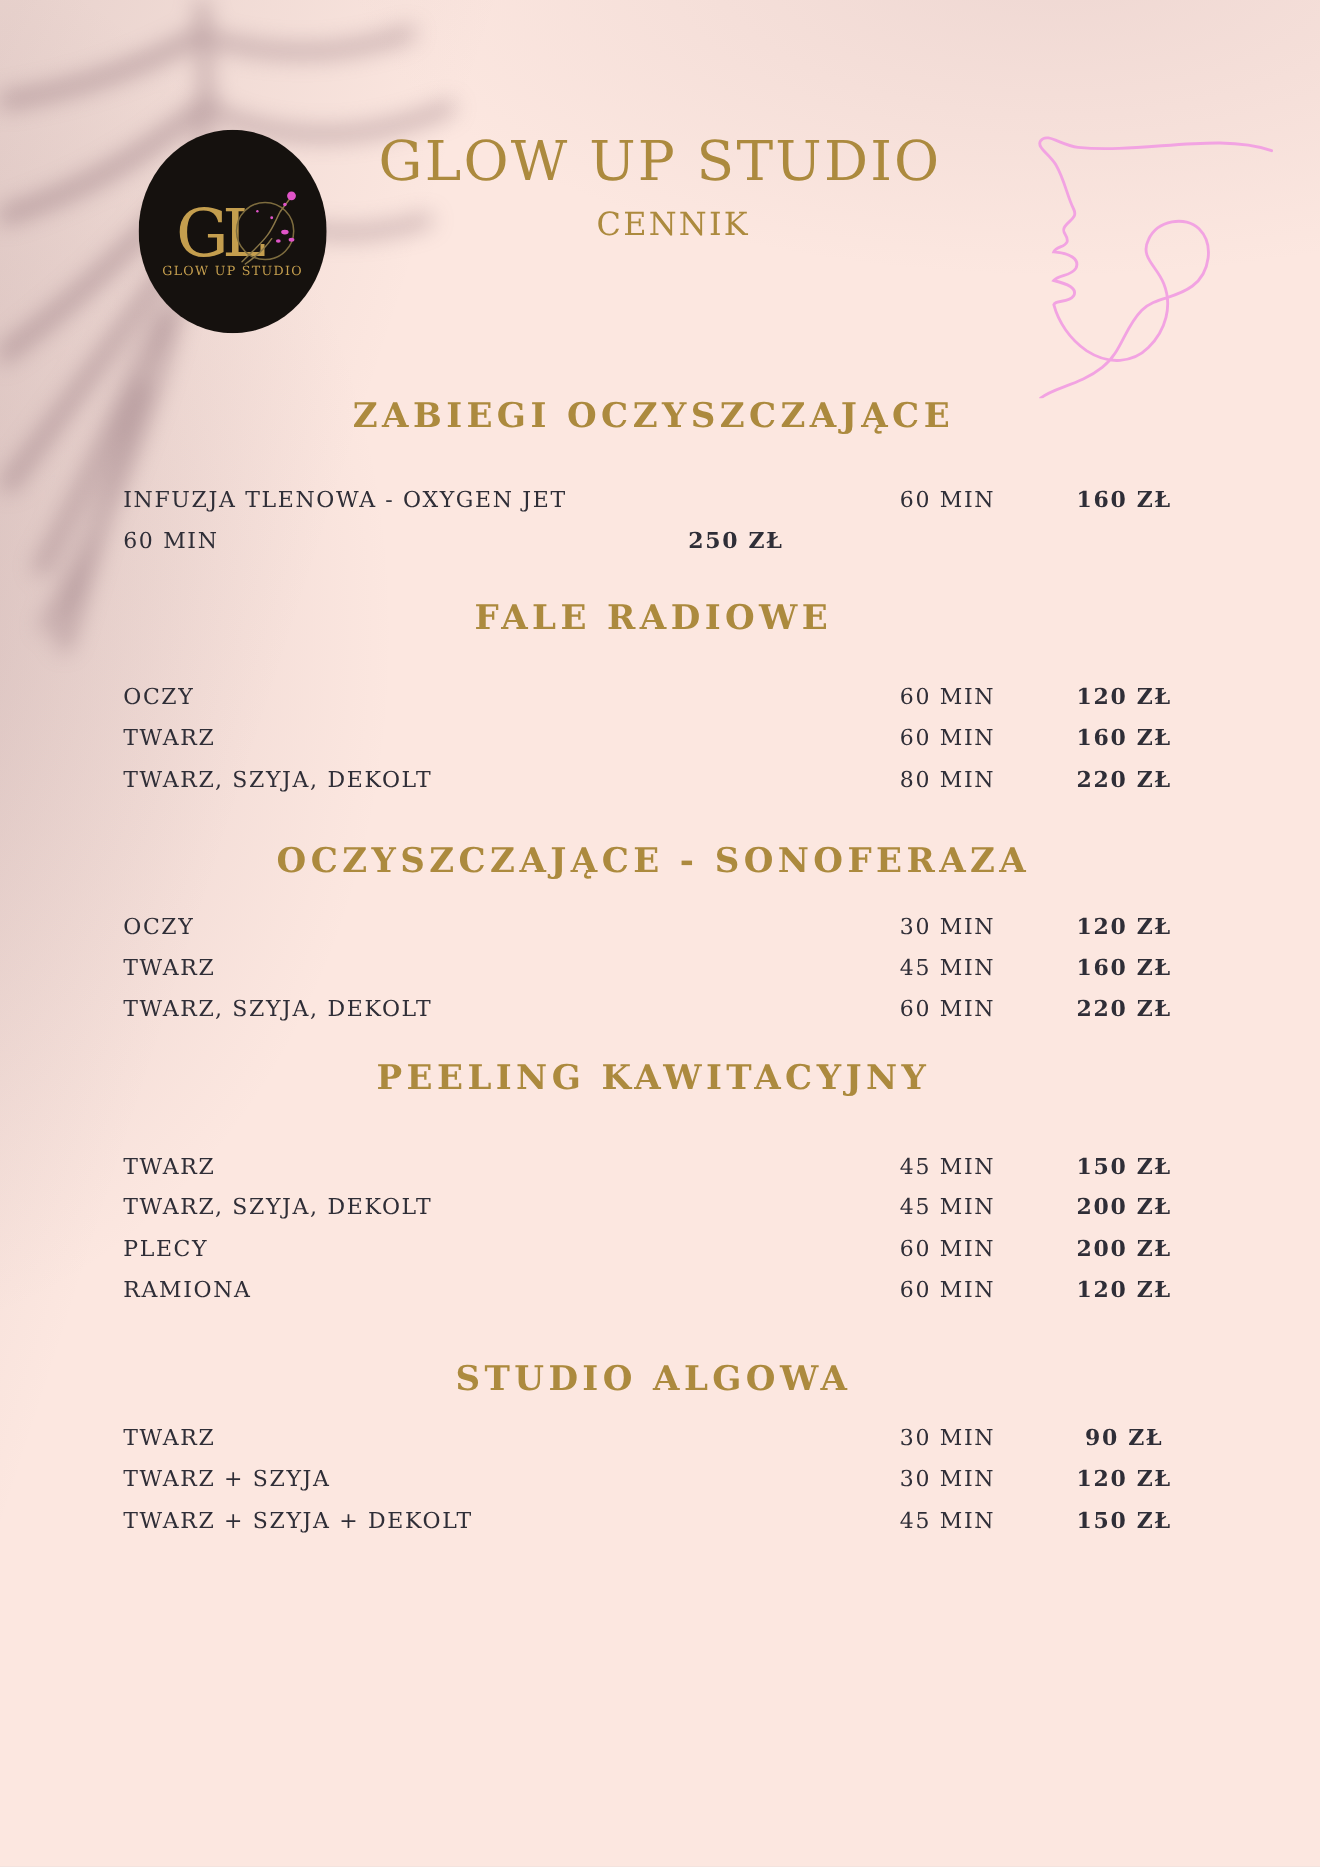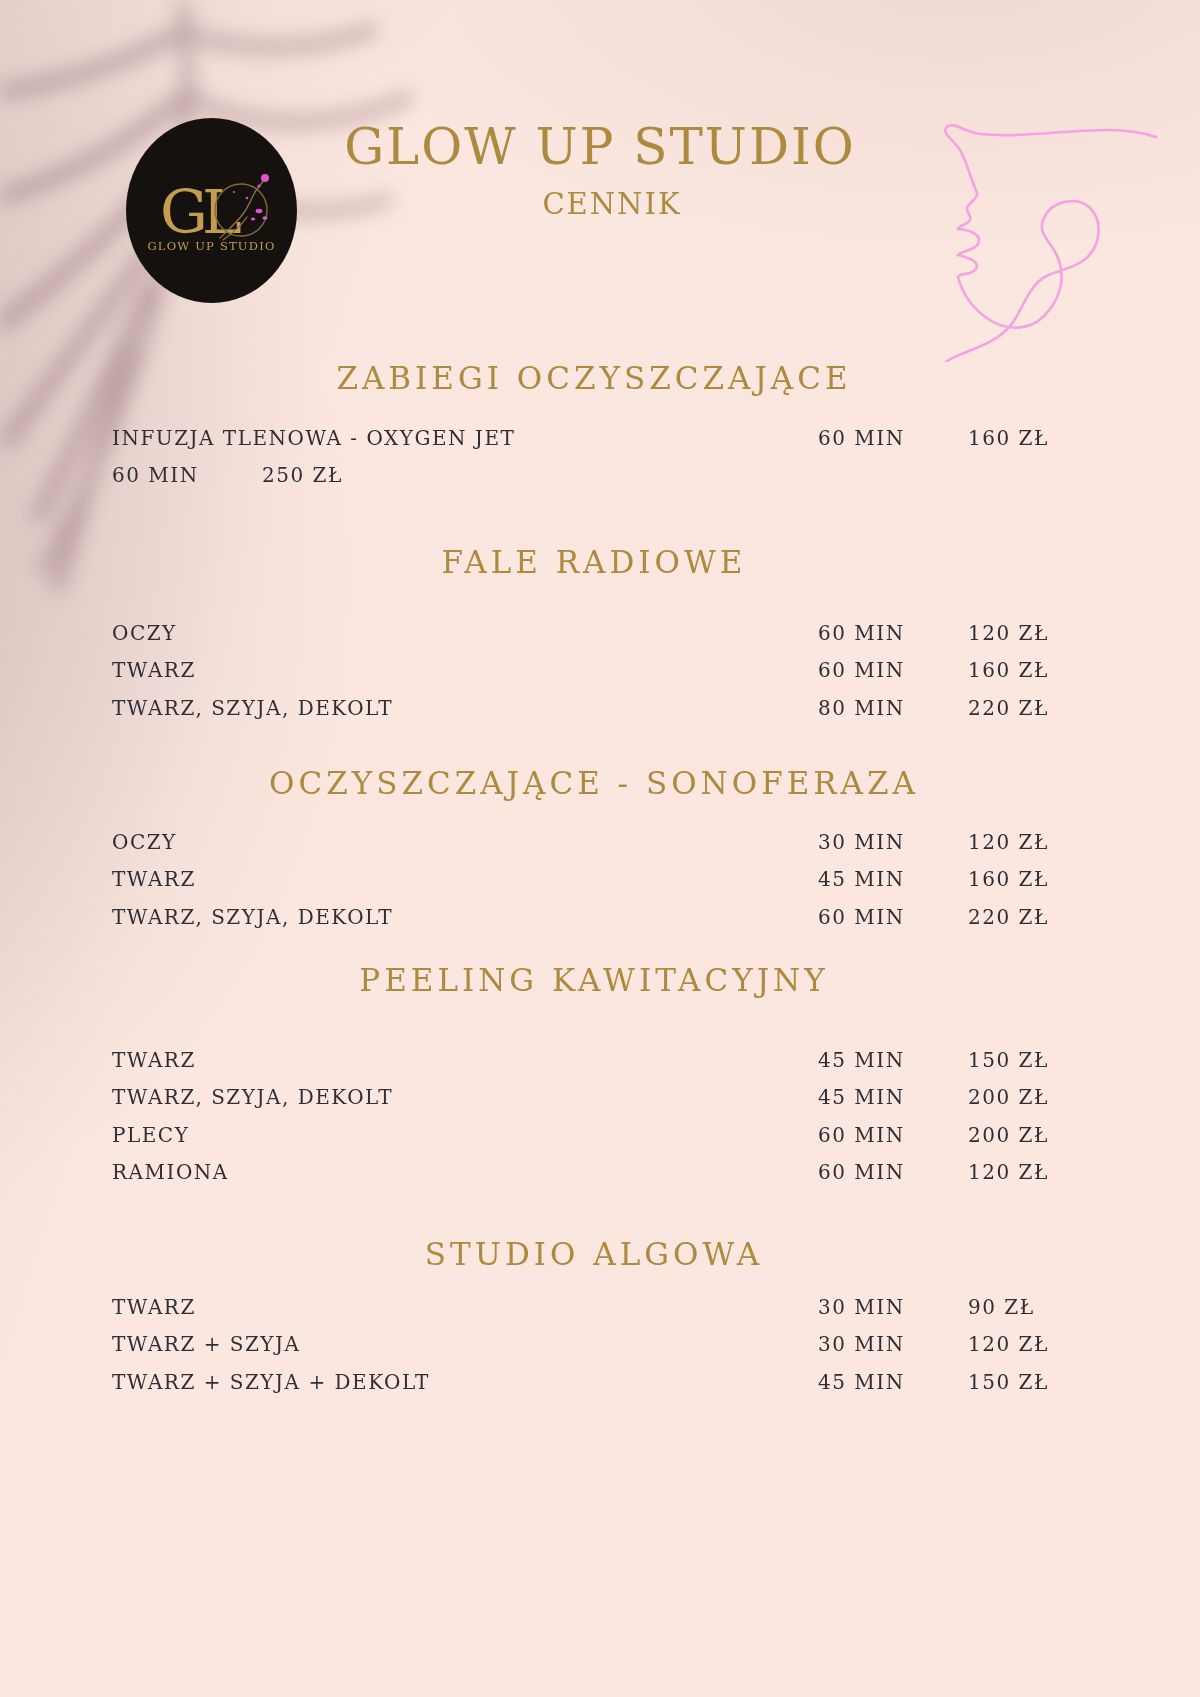--- a/index.html
+++ b/index.html
@@ -25,30 +25,30 @@
     font-size:50px;line-height:54px;letter-spacing:2px;color:var(--gold,#ac8a3e);
   }
   .brand-subtitle{
     position:absolute;top:188px;left:12px;width:1200px;text-align:center;
     font-size:29px;line-height:32px;letter-spacing:2px;color:var(--gold,#ac8a3e);
   }
 
   .section{position:absolute;left:112px;width:964px;}
   .s-title{
     font-size:31px;height:44px;line-height:44px;text-align:center;
-    letter-spacing:4px;color:var(--gold,#ac8a3e);font-weight:normal;white-space:nowrap;
+    letter-spacing:4px;color:var(--gold,#ac8a3e);font-weight:bold;white-space:nowrap;
   }
   .rows{}
   .row{height:37.5px;display:flex;align-items:center;
        font-size:20px;letter-spacing:1.5px;color:var(--ink,#2f2e37);white-space:nowrap;}
   .c-name{width:706px;overflow:hidden;}
   .c-time{width:150px;}
-  .c-price{flex:1;text-align:left;}
-
-  #sec-0{top:356px}  #sec-0 .rows{margin-top:19px}
+  .c-price{flex:1;text-align:center;font-weight:bold;}
+
+  #sec-0{top:356px}  #sec-0 .rows{margin-top:35px}
   #sec-1{top:540px}  #sec-1 .rows{margin-top:30px}
   #sec-2{top:761px}  #sec-2 .rows{margin-top:18px}
   #sec-3{top:958px}  #sec-3 .rows{margin-top:39px}
   #sec-4{top:1232px} #sec-4 .rows{margin-top:12px}
 </style>
 </head>
 <body>
 
 <div class="page" style="--bg: #fce7e0; --gold: #ac8a3e; --ink: #2f2e37; --pink: #f2a3e2;">
 

